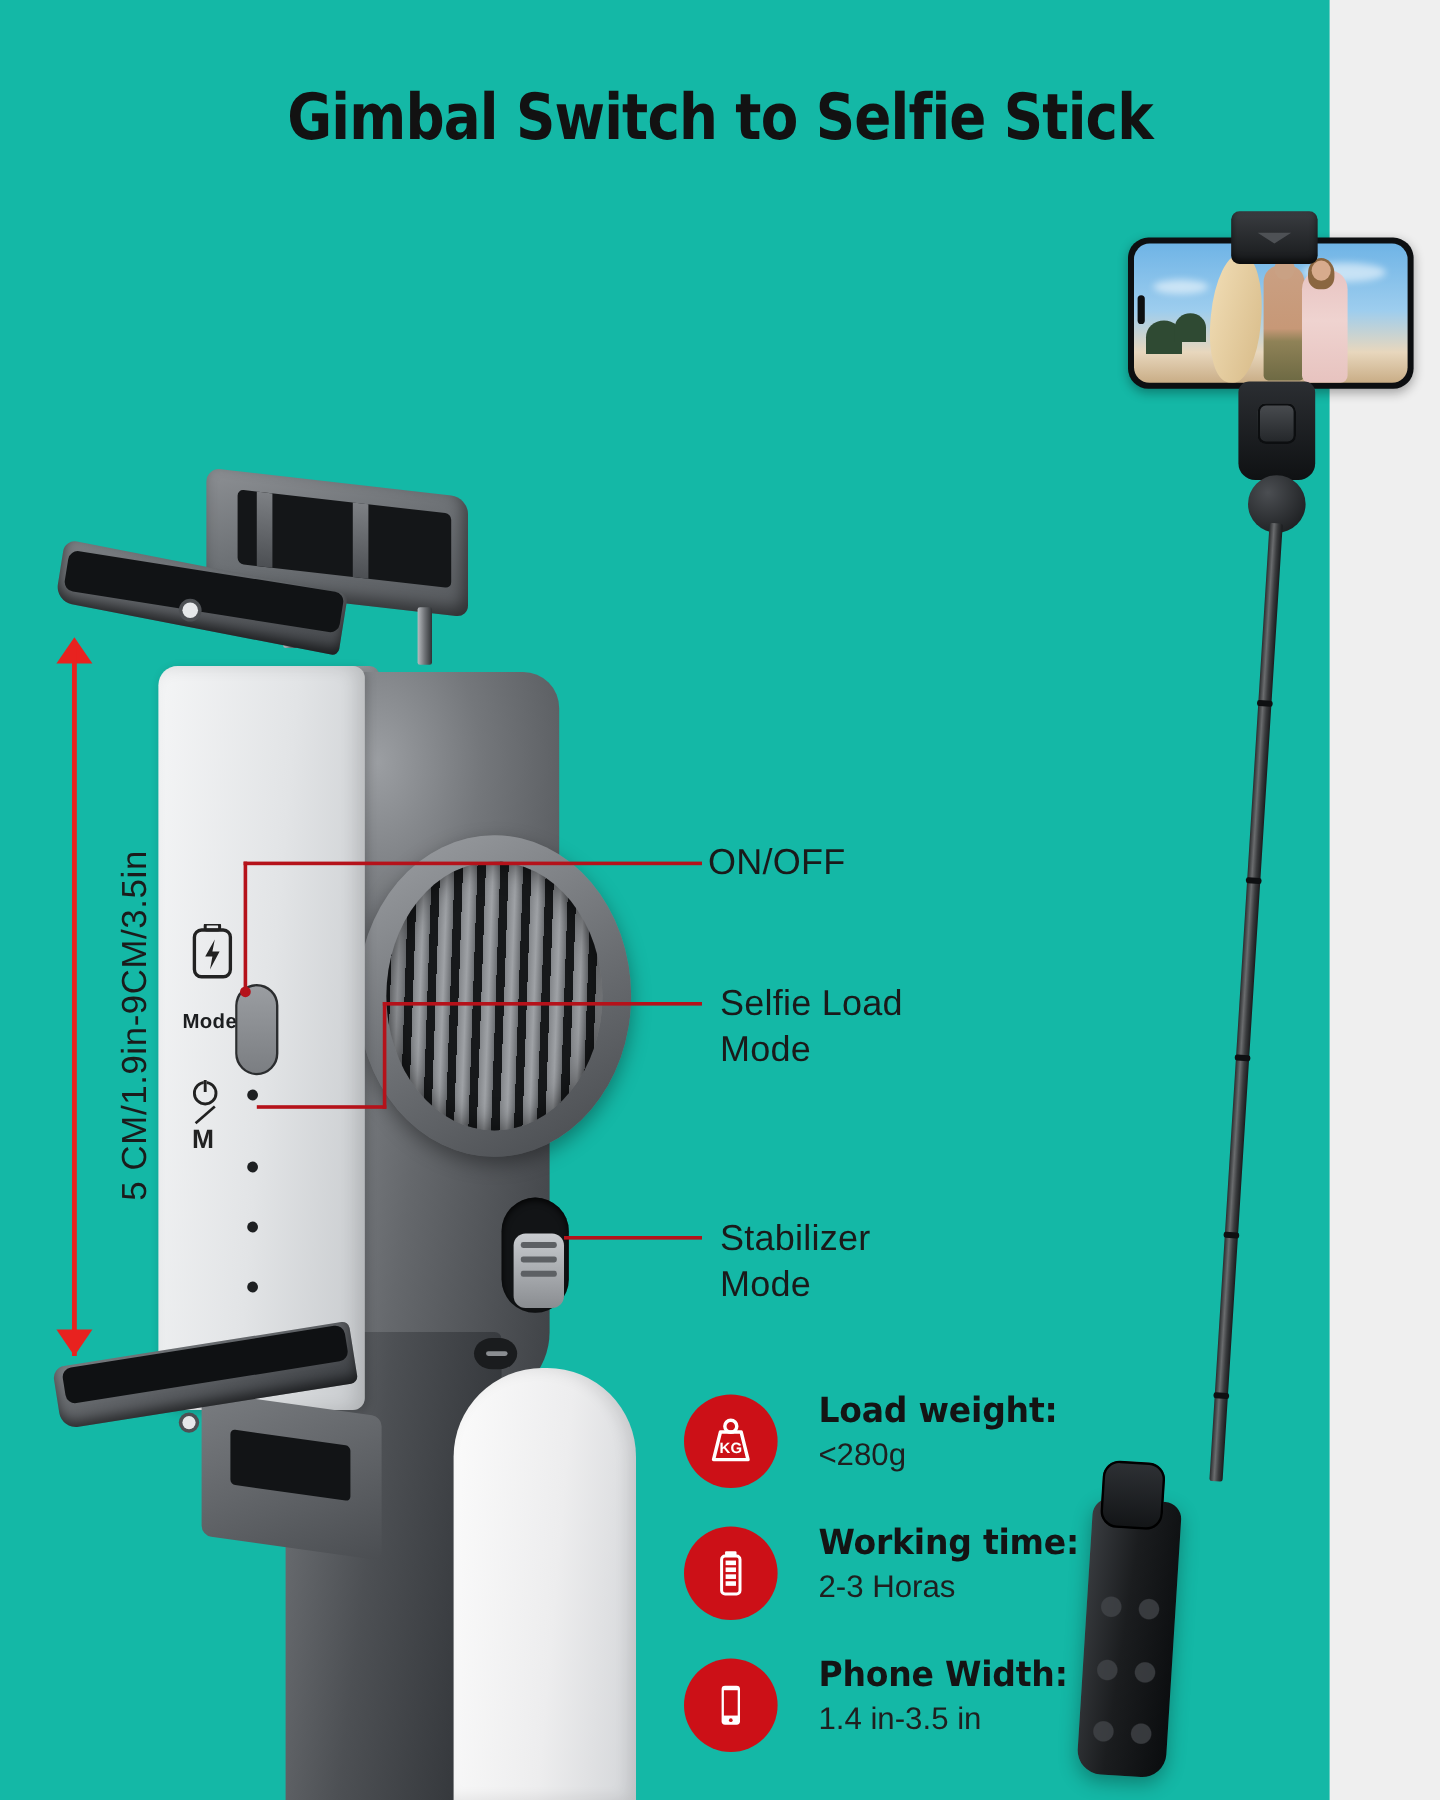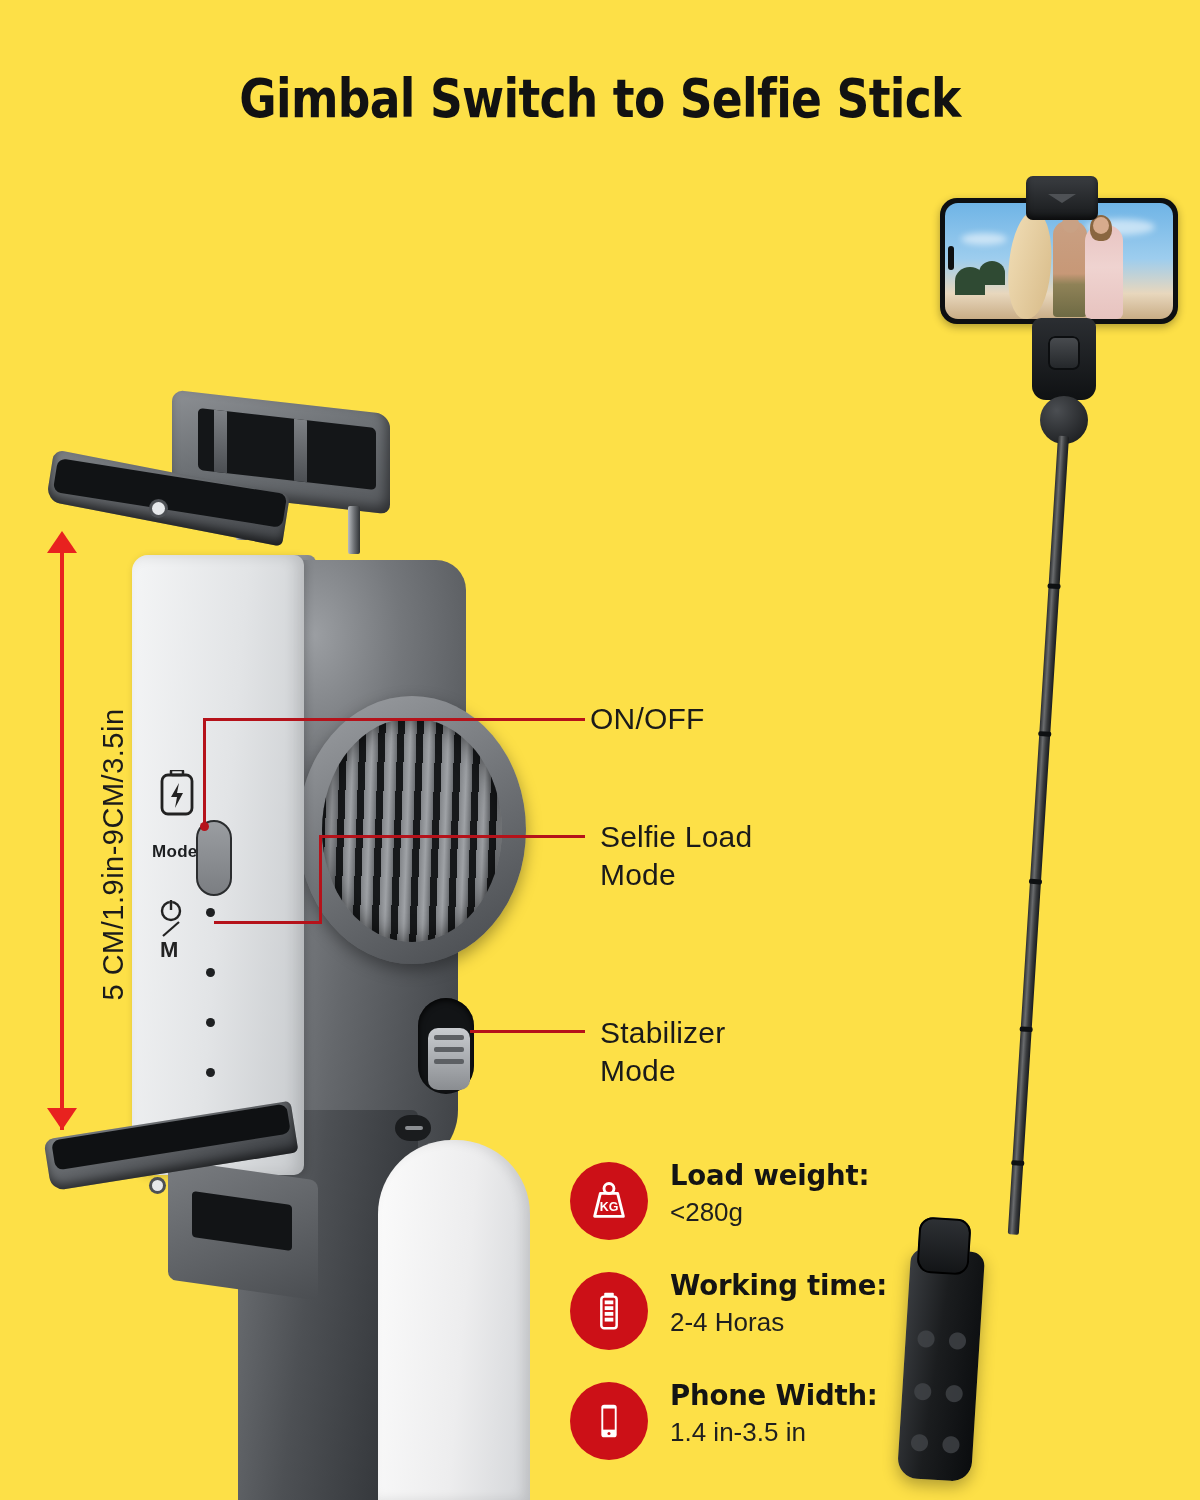--- a/index.html
+++ b/index.html
@@ -2,21 +2,21 @@
 <html><head>
 <meta charset="utf-8">
 <style>
   * { box-sizing: border-box; margin: 0; padding: 0; }
   html, body {
     width: 1200px; height: 1500px;
     background: #efefef;
     font-family: "Liberation Sans", sans-serif;
     overflow: hidden;
   }
-  #stage { position: relative; width: 1200px; height: 1500px; background: #fde047; }
+  #stage { position: relative; width: 1108px; height: 1500px; background: #14b8a6; }
 
   
   .title {
     position: absolute; top: 68px; left: 0; width: 1200px;
     text-align: center;
     font-family: "DejaVu Sans", sans-serif;
     font-size: 53px; font-weight: 700; letter-spacing: -0.8px;
     color: #121212;
     transform: scaleX(0.86); transform-origin: center top;
     white-space: nowrap;
@@ -250,21 +250,21 @@
   .cl-dot { position:absolute; width: 9px; height: 9px; border-radius: 50%; background: #b5121a; }
 
   
   .specs { position: absolute; left: 570px; top: 1160px; width: 420px; }
   .spec-row { position: relative; height: 110px; }
   .spec-badge {
     position: absolute; left: 0; top: 2px; width: 78px; height: 78px;
     border-radius: 50%; background: #cc1017;
     display: flex; align-items: center; justify-content: center;
   }
-  .spec-text { position: absolute; left: 100px; top: -2px; }
+  .spec-text { position: absolute; left: 112px; top: -2px; }
   .spec-title {
     font-family: "DejaVu Sans", sans-serif;
     font-size: 29px; font-weight: 700; color: #141414; letter-spacing: -0.2px;
     transform: scaleX(0.95); transform-origin: left center;
     white-space: nowrap;
   }
   .spec-value {
     font-size: 26px; font-weight: 400; color: #1f1f1f; margin-top: 5px;
     white-space: nowrap;
   }
@@ -434,21 +434,21 @@
           <rect x="19" y="5" width="10" height="4" rx="1" fill="#fff"></rect>
           <rect x="16" y="9" width="16" height="33" rx="3" fill="none" stroke="#fff" stroke-width="2.6"></rect>
           <rect x="19.5" y="13" width="9" height="4" fill="#fff"></rect>
           <rect x="19.5" y="19" width="9" height="4" fill="#fff"></rect>
           <rect x="19.5" y="25" width="9" height="4" fill="#fff"></rect>
           <rect x="19.5" y="31" width="9" height="4" fill="#fff"></rect>
         </svg>
       </div>
       <div class="spec-text">
         <div class="spec-title">Working time:</div>
-        <div class="spec-value">2-4 Horas</div>
+        <div class="spec-value">2-3 Horas</div>
       </div>
     </div>
 
     <div class="spec-row">
       <div class="spec-badge">
         <svg viewBox="0 0 48 48" width="46" height="46">
           <rect x="16" y="7" width="16" height="34" rx="3" fill="#fff"></rect>
           <rect x="18" y="11" width="12" height="22" fill="#cc1017"></rect>
           <circle cx="24" cy="37" r="1.6" fill="#cc1017"></circle>
         </svg>

